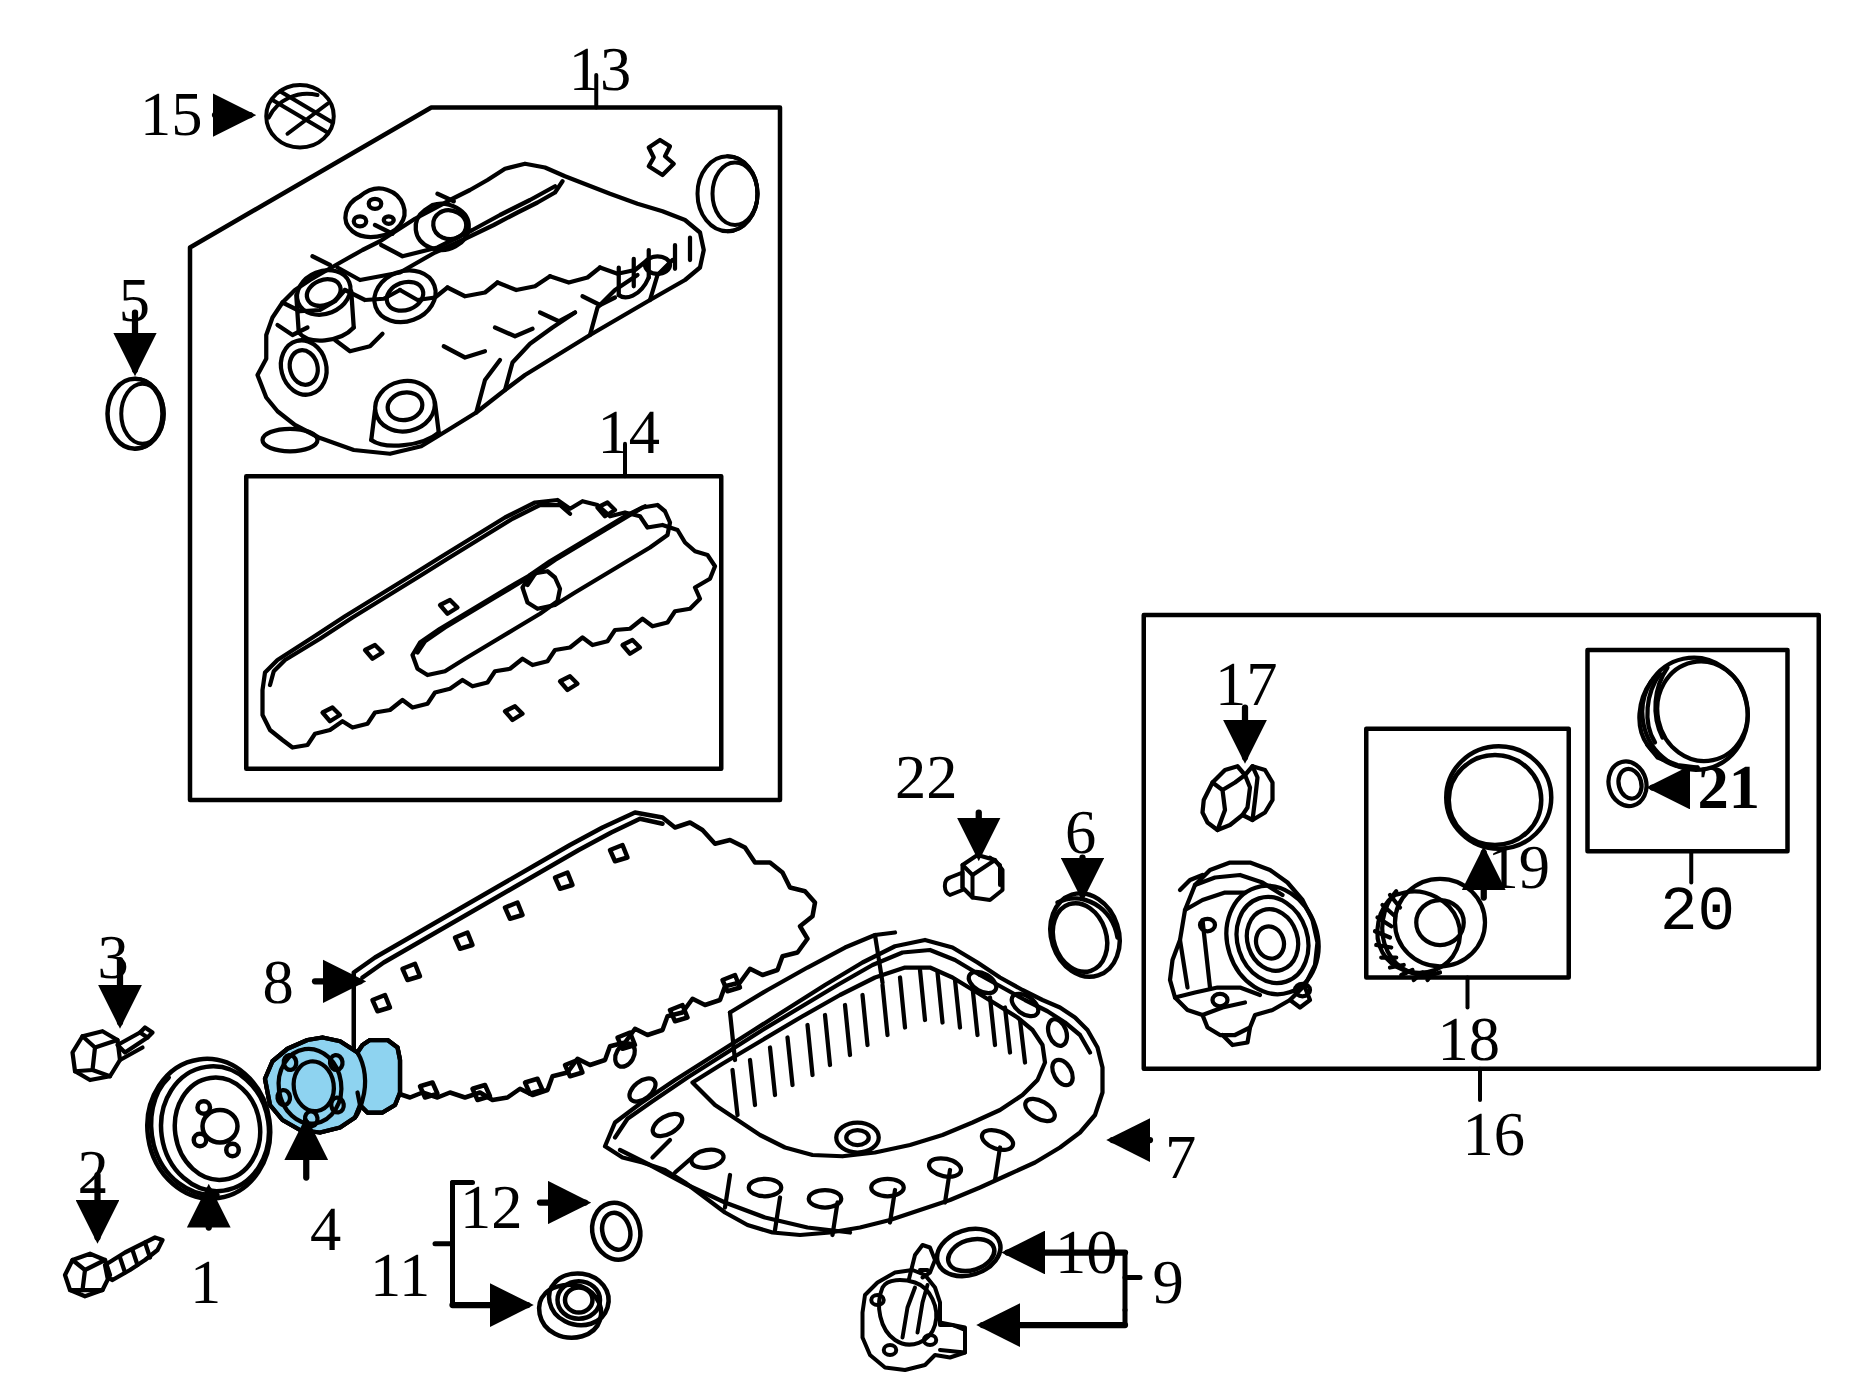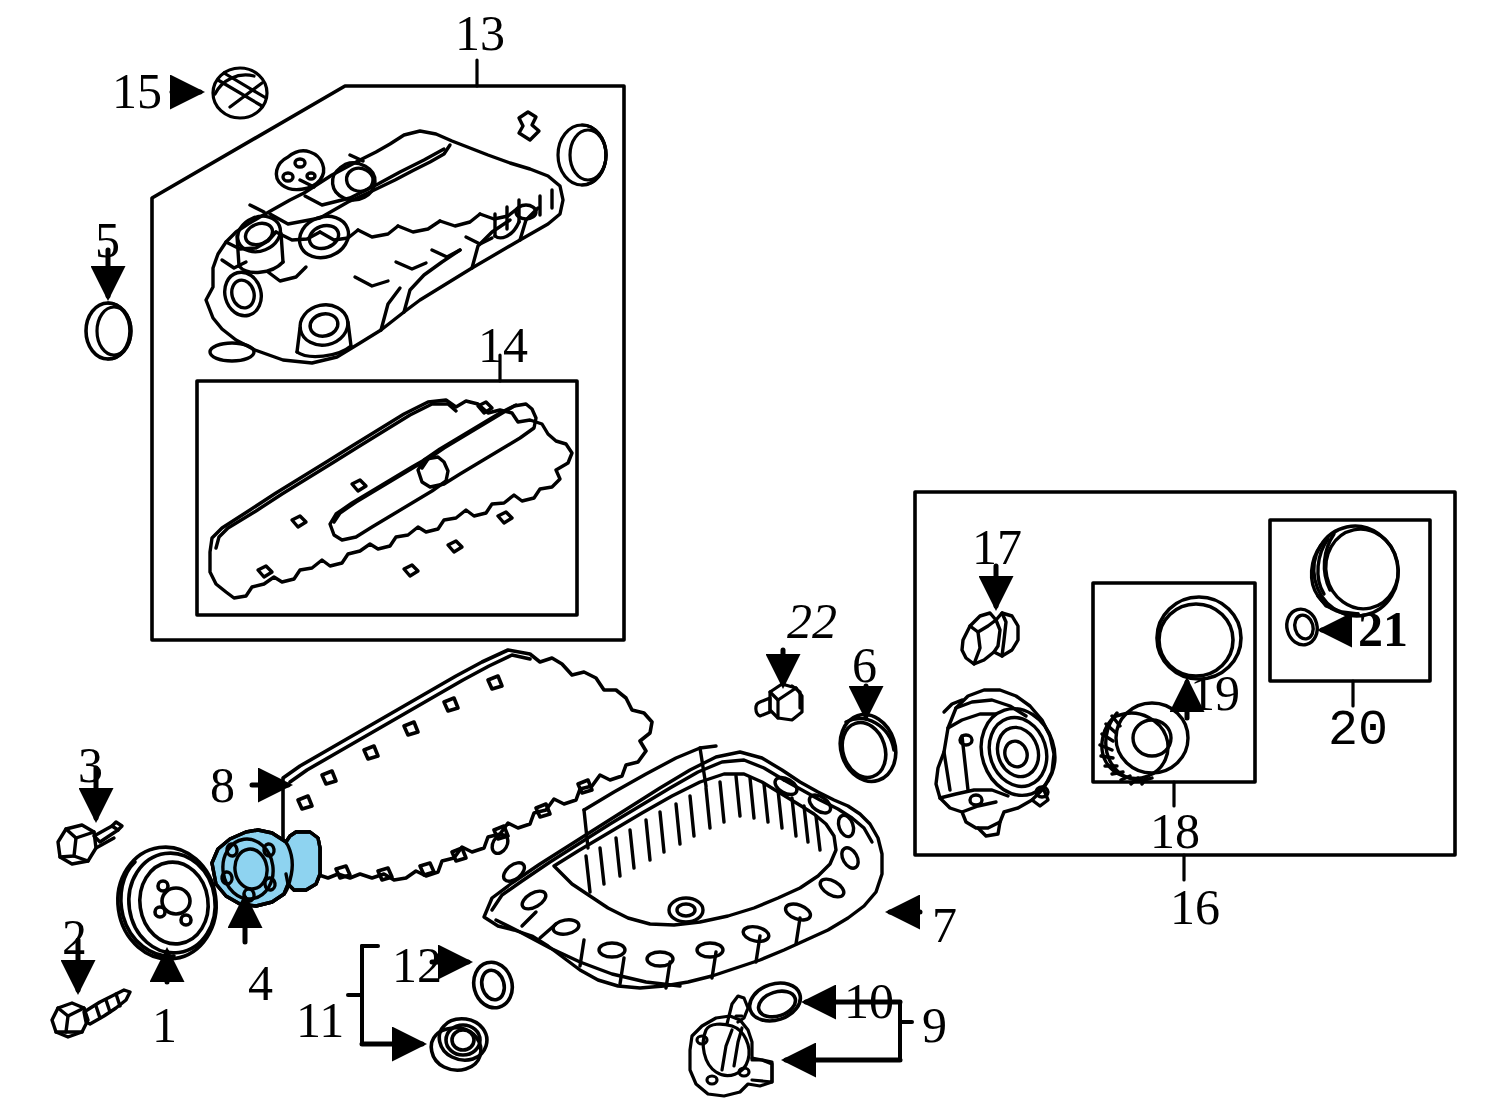--- a/index.html
+++ b/index.html
@@ -554,25 +554,25 @@
   <div class="callout-num" style="left:62px;  top:912px;">2</div>
   <div class="callout-num" style="left:78px;  top:740px;">3</div>
   <div class="callout-num" style="left:248px; top:958px;">4</div>
   <div class="callout-num" style="left:95px;  top:215px;">5</div>
   <div class="callout-num" style="left:852px; top:640px;">6</div>
   <div class="callout-num" style="left:932px; top:900px;">7</div>
   <div class="callout-num" style="left:210px; top:760px;">8</div>
   <div class="callout-num" style="left:922px; top:1000px;">9</div>
   <div class="callout-num" style="left:844px; top:976px;font-family:Liberation Serif, serif;">10</div>
   <div class="callout-num" style="left:296px; top:995px;">11</div>
-  <div class="callout-num" style="left:368px; top:940px;margin-left:24px;">12</div>
-  <div class="callout-num" style="left:455px; top:8px;">13</div>
+  <div class="callout-num" style="left:368px; top:940px;">12</div>
+  <div class="callout-num" style="left:455px; top:30px;">13</div>
   <div class="callout-num" style="left:478px; top:320px;">14</div>
   <div class="callout-num" style="left:112px; top:66px;">15</div>
   <div class="callout-num" style="left:1158px; top:882px;margin-left:12px;">16</div>
   <div class="callout-num" style="left:972px; top:522px;">17</div>
   <div class="callout-num" style="left:1150px; top:806px;">18</div>
   <div class="callout-num" style="left:1190px; top:668px;">19</div>
   <div class="callout-num" style="left:1328px; top:706px;font-family:Liberation Mono, monospace;">20</div>
   <div class="callout-num" style="left:1358px; top:604px;font-weight:bold;">21</div>
-  <div class="callout-num" style="left:787px; top:596px;font-style:italic;">22</div>
+  <div class="callout-num" style="left:716px; top:596px;">22</div>
 
 </div>
 
 </body></html>

